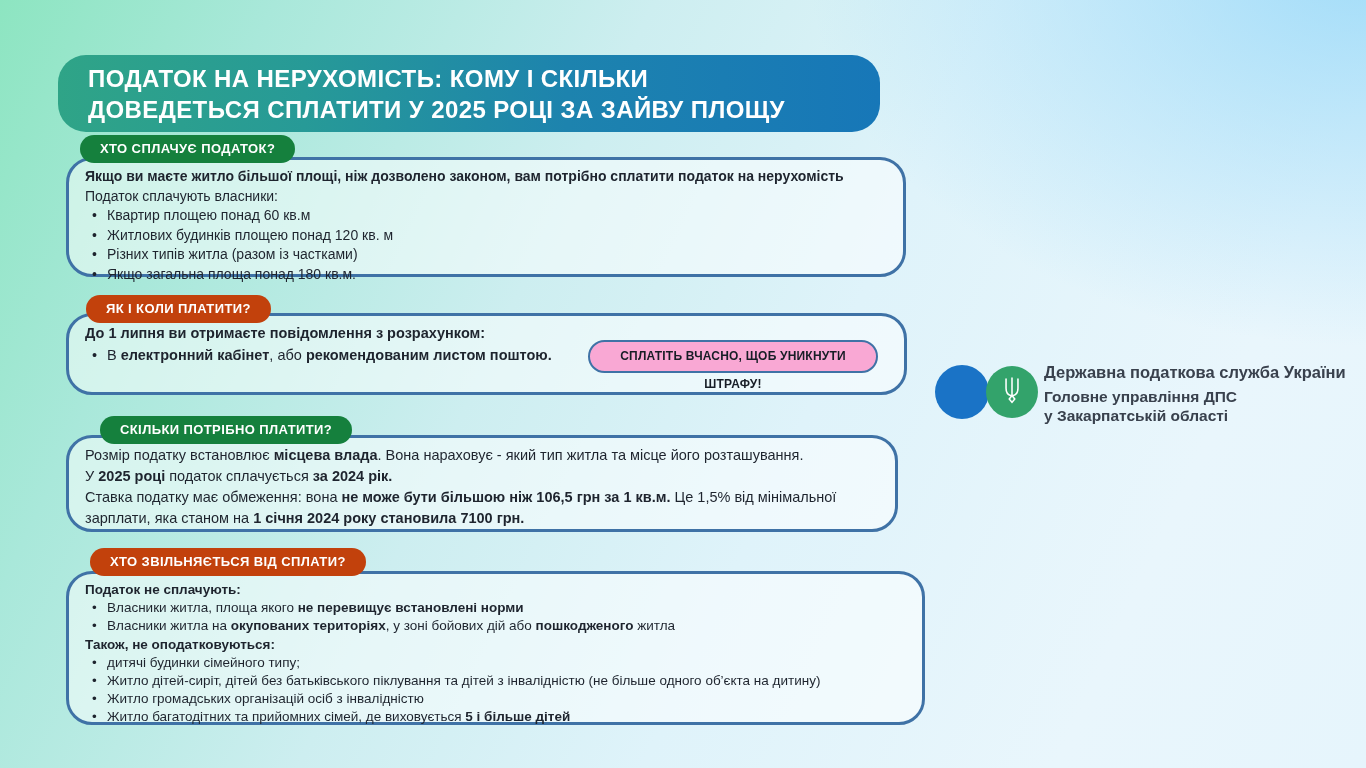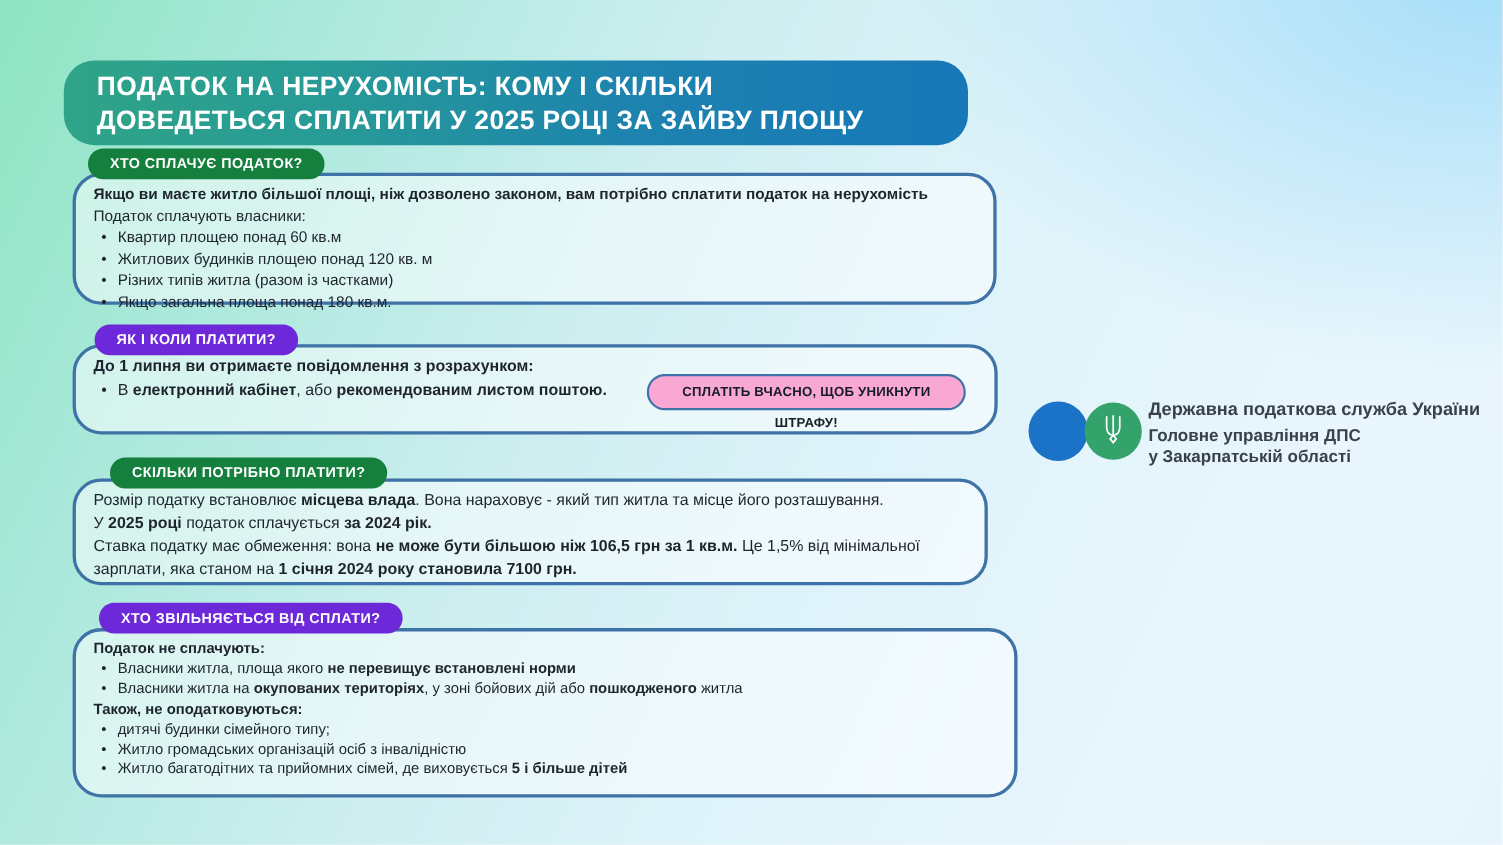--- a/index.html
+++ b/index.html
@@ -18,21 +18,21 @@
     background:linear-gradient(90deg,#2fa487 0%, #279a97 30%, #1d83ae 62%, #1777b8 100%);
     color:#ffffff; font-weight:700; font-size:24px; line-height:31px;
     padding:8px 20px 0 30px; letter-spacing:0.4px;margin-top:10px;
   }
   .badge {
     position:absolute; height:28px; line-height:28px; padding:0 20px;
     border-radius:14px; color:#fff; font-size:13px; font-weight:700;
     letter-spacing:0.4px; z-index:3; white-space:nowrap;
   }
   .badge.blue  { background:#15803d;text-align:center; }
-  .badge.green { background:#6d28d9;text-align:right; }
+  .badge.green { background:#c2410c;text-align:right; }
   .card {
     position:absolute; border:3px solid #3f72a6; border-radius:26px;
     background:rgba(255,255,255,0.5); z-index:1;
   }
   .card .inner { padding:7px 14px 0 16px; }
   .row { font-size:14px; line-height:19px; font-weight:400; }
   .row .b, .row.bold { font-weight:700; }
   .bullet { position:relative; padding-left:22px; }
   .bullet::before { content:"•"; position:absolute; left:7px; top:0; }
   
@@ -96,20 +96,21 @@
 </div>
 
 <div class="badge green" style="left:90px; top:548px;">ХТО ЗВІЛЬНЯЄТЬСЯ ВІД СПЛАТИ?</div>
 <div class="card" id="card-4" style="left:66px; top:571px; width:859px; height:154px;">
   <div class="inner">
     <div class="row"><span class="b">Податок не сплачують:</span></div>
     <div class="row bullet"><span>Власники житла, площа якого </span><span class="b">не перевищує встановлені норми</span></div>
     <div class="row bullet"><span>Власники житла на </span><span class="b">окупованих територіях</span><span>, у зоні бойових дій або </span><span class="b">пошкодженого</span><span> житла</span></div>
     <div class="row"><span class="b">Також, не оподатковуються:</span></div>
     <div class="row bullet"><span>дитячі будинки сімейного типу;</span></div>
+    <div class="row bullet"><span>Житло дітей-сиріт, дітей без батьківського піклування та дітей з інвалідністю (не більше одного об’єкта на дитину)</span></div>
     <div class="row bullet"><span>Житло громадських організацій осіб з інвалідністю</span></div>
     <div class="row bullet"><span>Житло багатодітних та прийомних сімей, де виховується </span><span class="b">5 і більше дітей</span></div>
   </div>
 </div>
 
 <div class="logo">
   <div class="circle blue"></div>
   <div class="circle green">
     <span>
       <svg width="22" height="28" viewBox="0 0 24 30" fill="none" stroke="#ffffff" stroke-width="1.7" stroke-linecap="round">

